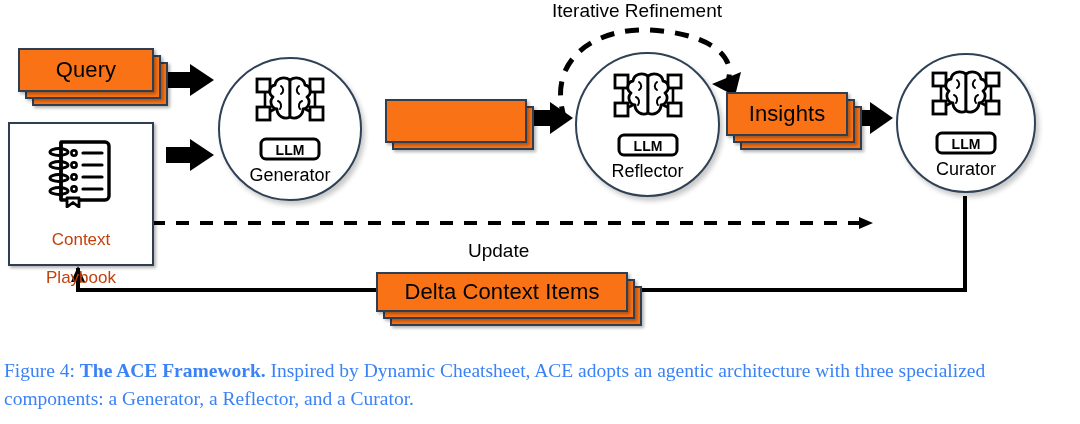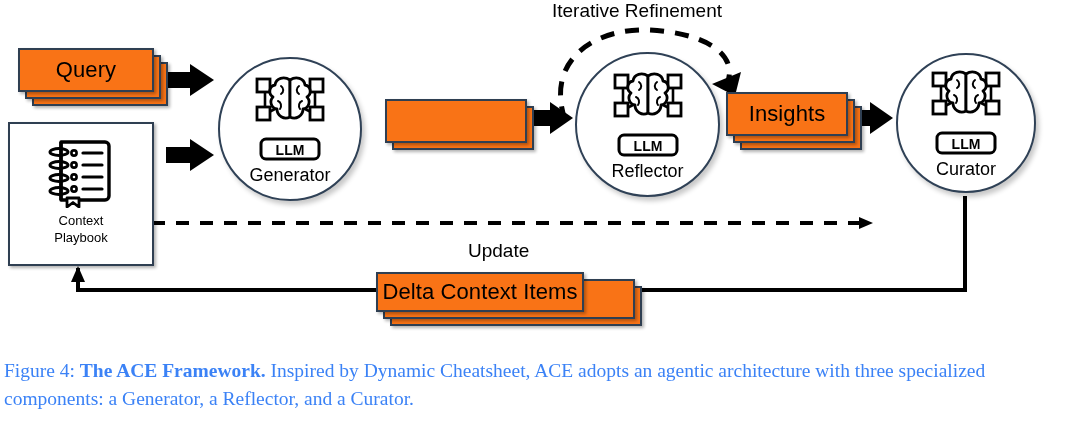--- a/index.html
+++ b/index.html
@@ -26,21 +26,21 @@
     color:#000;font-size:22px;line-height:1;white-space:nowrap;letter-spacing:.1px;
   }
 
   
   .plain-box{
     position:absolute;background:#fff;border:2px solid #2f3f52;
     box-shadow:2px 2px 3px rgba(0,0,0,0.30);box-sizing:border-box;
     display:flex;flex-direction:column;align-items:center;justify-content:flex-start;
   }
   .plain-box .bx-label{
-    font-size:13px;color:#000000;line-height:1.15;text-align:center;margin-top:2px;
+    font-size:17px;color:#c2410c;line-height:1.15;text-align:center;margin-top:18px;
   }
 
   
   .agent{
     position:absolute;border-radius:50%;background:#fff;
     border:2px solid #2f4156;
     box-shadow:3px 4px 5px rgba(0,0,0,0.22);
     box-sizing:border-box;
     display:flex;flex-direction:column;align-items:center;justify-content:center;
   }
@@ -284,21 +284,21 @@
             <text x="31" y="17.5" text-anchor="middle" font-family="Liberation Sans, sans-serif" font-size="14" font-weight="bold" fill="#000">LLM</text>
           </svg>
         </span>
       </div>
       <span class="ag-name">Curator</span>
     </div>
 
     <div class="card-stack" style="left:376px;top:272px;width:270px;height:62px;">
       <div class="sheet s3" style="width:252px;height:40px;"></div>
       <div class="sheet s2" style="width:252px;height:40px;"></div>
-      <div class="sheet s1" style="width:208px;height:40px;">
+      <div class="sheet s1" style="width:252px;height:40px;">
         <span class="lbl">Delta Context Items</span>
       </div>
     </div>
 
     <div class="free-label" style="left:552px;top:0px;">Iterative Refinement</div>
     <div class="free-label" style="left:468px;top:240px;">Update</div>
 
   </div>
 
   <div id="caption">

